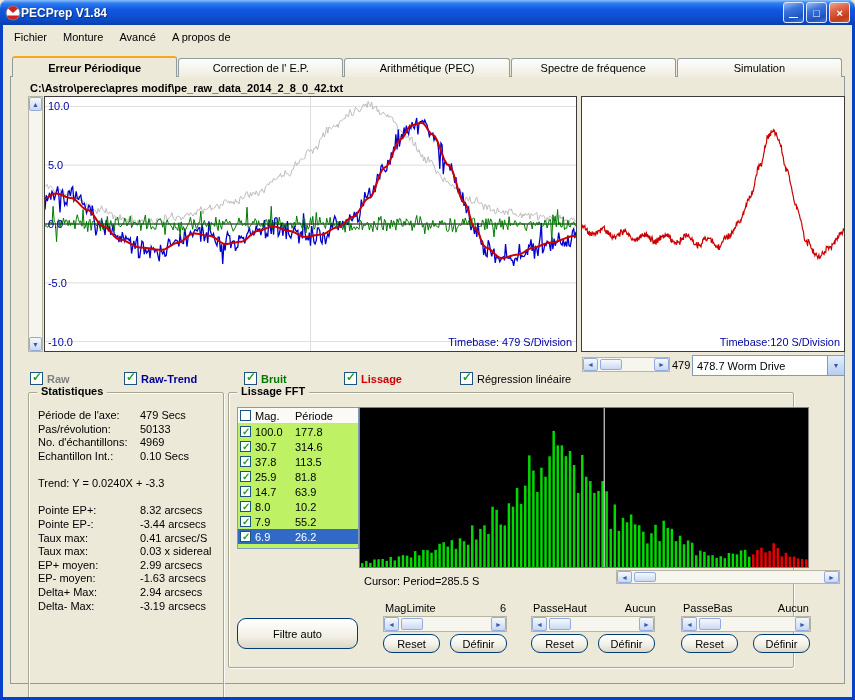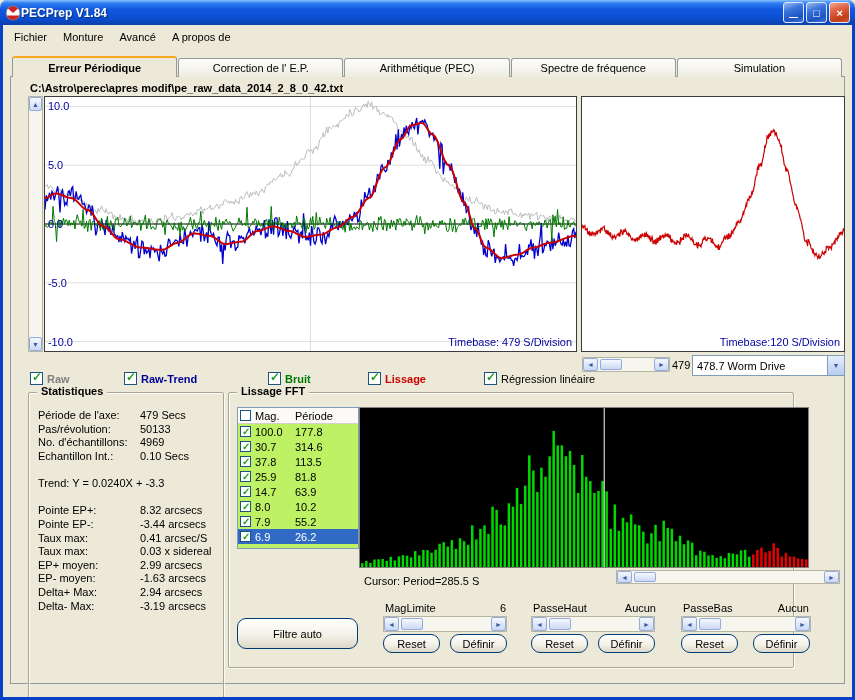--- a/index.html
+++ b/index.html
@@ -52,21 +52,21 @@
   .worm-hscroll{position:absolute;left:579px;top:332px;width:88px;height:15px}
   .worm-pos{position:absolute;left:669px;top:334px;width:22px;z-index:2}
   .combo{position:absolute;left:689px;top:330px;width:153px;height:21px;border:1px solid #7F9DB9;background:#fff;
     display:flex;align-items:center;z-index:2}
   .combo-text{flex:1;padding-left:4px;white-space:nowrap;overflow:hidden}
   .combo-btn{width:17px;height:100%;background:linear-gradient(180deg,#E6EEFB,#B7CCF1);border-left:1px solid #7F9DB9;
     display:flex;align-items:center;justify-content:center;font-size:7px;color:#3A57A0}
 
   .legendrow{position:absolute;left:27px;top:346px;display:flex;height:15px;align-items:center;z-index:2}
   .cb-item{display:flex;align-items:center;gap:4px}
-  .cb-item:nth-child(1){width:94px}.cb-item:nth-child(2){width:144px}
+  .cb-item:nth-child(1){width:94px}.cb-item:nth-child(2){width:120px}
   .cb-item:nth-child(3){width:100px}.cb-item:nth-child(4){width:116px}
   .cb{width:13px;height:13px;background:#fff;border:1px solid #1D5281;display:inline-block;position:relative;flex:0 0 13px}
   .cb.checked::after{content:"✓";position:absolute;left:1px;top:-2px;font-size:12px;line-height:12px;color:#21A121;font-weight:bold}
   .cb.cb-s{width:11px;height:11px;flex:0 0 11px;margin:0 2px}
   .cb.cb-s.checked::after{font-size:10px;top:-1px;left:1px}
   .cb-label{font-weight:bold}
 
   .groupbox{position:absolute;border:1px solid #A9A696;border-radius:2px;z-index:2;
     box-shadow:inset 1px 1px 0 rgba(255,255,255,.8),1px 1px 0 rgba(255,255,255,.8)}
   .group-title{position:absolute;top:-8px;left:8px;background:#ECE9D8;padding:0 4px;font-weight:bold;white-space:nowrap}

